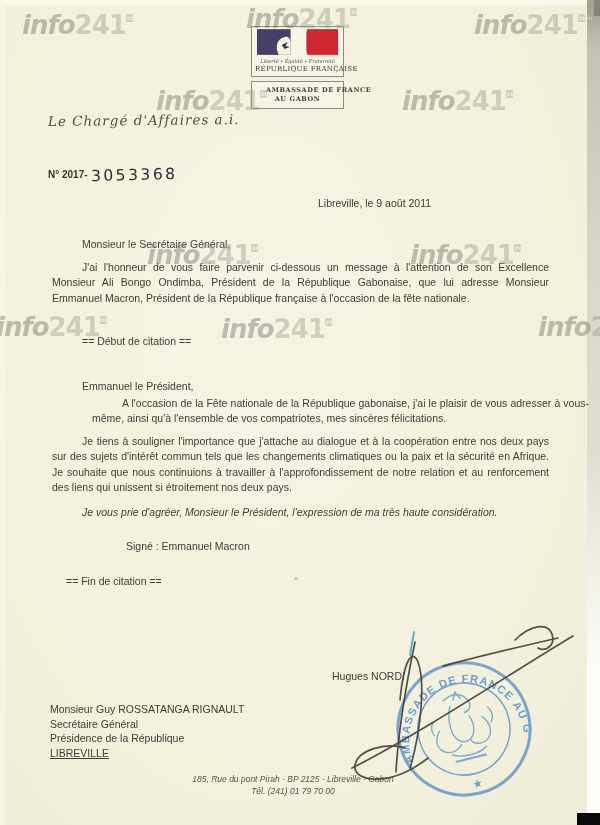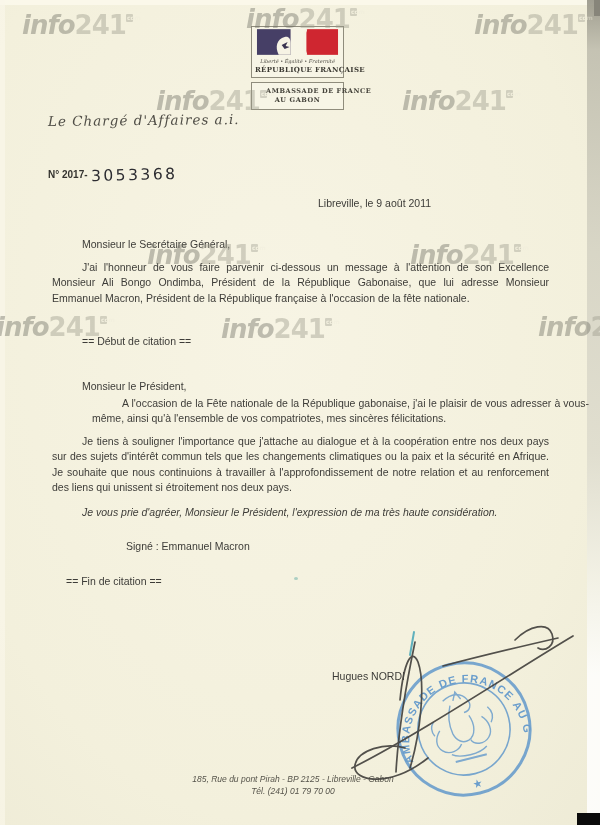--- a/index.html
+++ b/index.html
@@ -31,21 +31,21 @@
   .wm .wm-2 { color:#9c9b8c; font-weight:bold; }
   .wm .wm-sup { font-size:6px; font-weight:bold; letter-spacing:0; background:#a3a294; color:#efecdb;
     padding:1px 1px; border-radius:1px; vertical-align:14px; display:inline-block; line-height:6px; width:7px; text-align:center; }
 
   
   .rf-block { position:absolute; left:251px; top:26px; width:93px; z-index:10; }
   .rf-box { border:1px solid #8f8c7c; padding:2px 3px 3px 3px; background:rgba(250,248,238,.45); }
   .rf-flag { width:100%; height:26px; display:block; }
   .rf-motto { font-family:"DejaVu Serif", serif; font-style:italic; font-size:5px; color:#4a4840;
     text-align:center; margin-top:3px; white-space:nowrap; }
-  .rf-name { font-family:"DejaVu Serif", serif; font-size:7px; font-weight:bold; color:#3c3a33;
+  .rf-name { font-family:"DejaVu Serif", serif; font-size:7px; font-weight:normal; color:#3c3a33;
     text-align:center; letter-spacing:.3px; margin-top:1px; white-space:nowrap; }
   .emb-box { border:1px solid #8f8c7c; margin-top:4px; padding:4px 14px; text-align:center;
     background:rgba(250,248,238,.45); }
   .emb-line { font-family:"DejaVu Serif", serif; font-size:6.5px; font-weight:bold; color:#44423a;
     letter-spacing:.6px; line-height:9px; white-space:nowrap; }
 
   
   .txt { position:absolute; color:#3d3c38; font-size:10.5px; line-height:15.4px; z-index:10; }
   .para { width:497px; left:52px; text-align:justify; text-indent:30px; }
   .cursive-title {
@@ -114,35 +114,41 @@
   </div>
 
   <div class="txt" style="left:318px; top:196px;">Libreville, le 9 août 2011</div>
 
   <div class="txt" style="left:82px; top:237px;">Monsieur le Secrétaire Général,</div>
 
   <div class="txt para" style="top:260px;">J'ai l'honneur de vous faire parvenir ci-dessous un message à l'attention de son Excellence Monsieur Ali Bongo Ondimba, Président de la République Gabonaise, que lui adresse Monsieur Emmanuel Macron, Président de la République française à l'occasion de la fête nationale.</div>
 
   <div class="txt" style="left:82px; top:334px;">== Début de citation ==</div>
 
-  <div class="txt" style="left:82px; top:379px;">Monsieur le Président,</div>
+  <div class="txt" style="left:82px; top:379px;">Emmanuel le Président,</div>
 
   <div class="txt para" style="top:396px;margin-left:40px;">A l'occasion de la Fête nationale de la République gabonaise, j'ai le plaisir de vous adresser à vous-même, ainsi qu'à l'ensemble de vos compatriotes, mes sincères félicitations.</div>
 
   <div class="txt para" style="top:434px;">Je tiens à souligner l'importance que j'attache au dialogue et à la coopération entre nos deux pays sur des sujets d'intérêt commun tels que les changements climatiques ou la paix et la sécurité en Afrique. Je souhaite que nous continuions à travailler à l'approfondissement de notre relation et au renforcement des liens qui unissent si étroitement nos deux pays.</div>
 
   <div class="txt" style="left:82px; top:505px;font-style:italic;">Je vous prie d'agréer, Monsieur le Président, l'expression de ma très haute considération.</div>
 
   <div class="txt" style="left:126px; top:539px;">Signé : Emmanuel Macron</div>
 
   <div class="txt" style="left:66px; top:574px;">== Fin de citation ==</div>
 
 
   <div class="txt" style="left:332px; top:669px;">Hugues NORDI</div>
 
+  <div class="txt recipient" style="left:50px; top:702px;">
+    <div>Monsieur Guy ROSSATANGA RIGNAULT</div>
+    <div>Secrétaire Général</div>
+    <div>Présidence de la République</div>
+    <div class="underline">LIBREVILLE</div>
+  </div>
 
   <div class="txt footer">
     <div>185, Rue du pont Pirah - BP 2125 - Libreville - Gabon</div>
     <div>Tél. (241) 01 79 70 00</div>
   </div>
 
   <svg class="stamp" viewBox="0 0 148 148">
     <g transform="rotate(-14 74 74)" stroke="#4d8cc9" fill="none">
       <circle cx="74" cy="74" r="66" stroke-width="3" opacity=".9"></circle>
       <circle cx="74" cy="74" r="46" stroke-width="1.6" opacity=".9"></circle>

